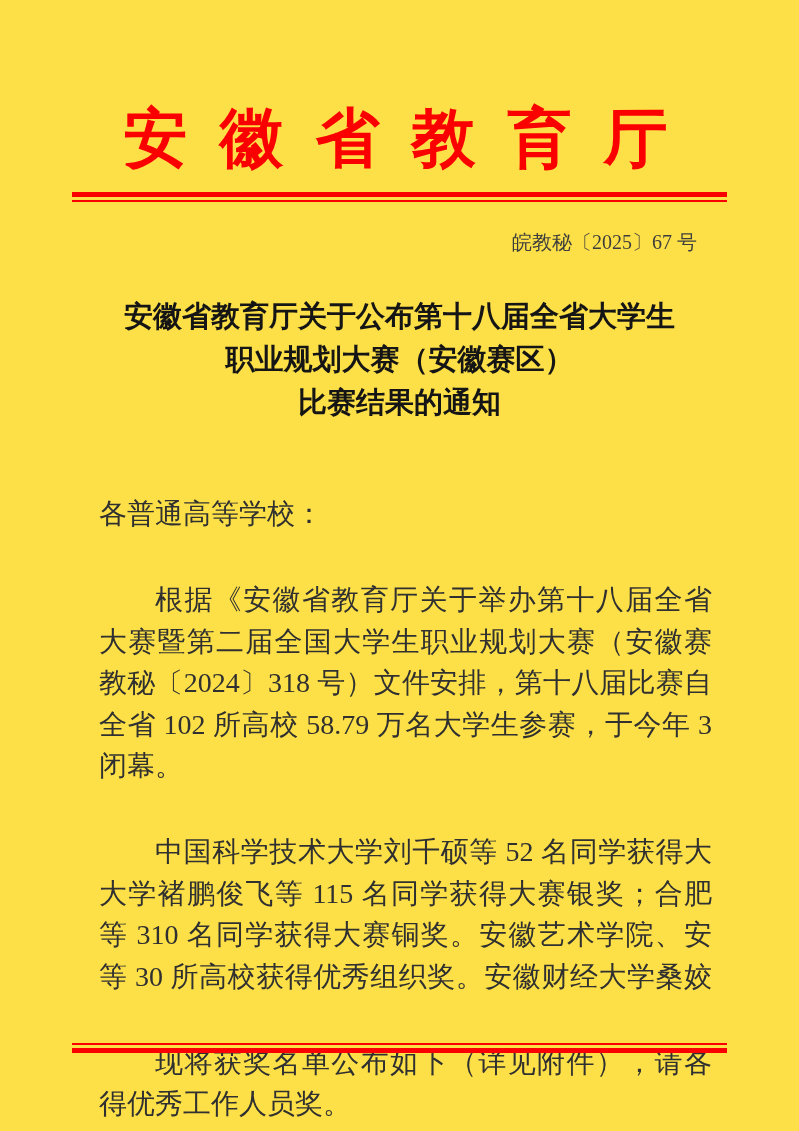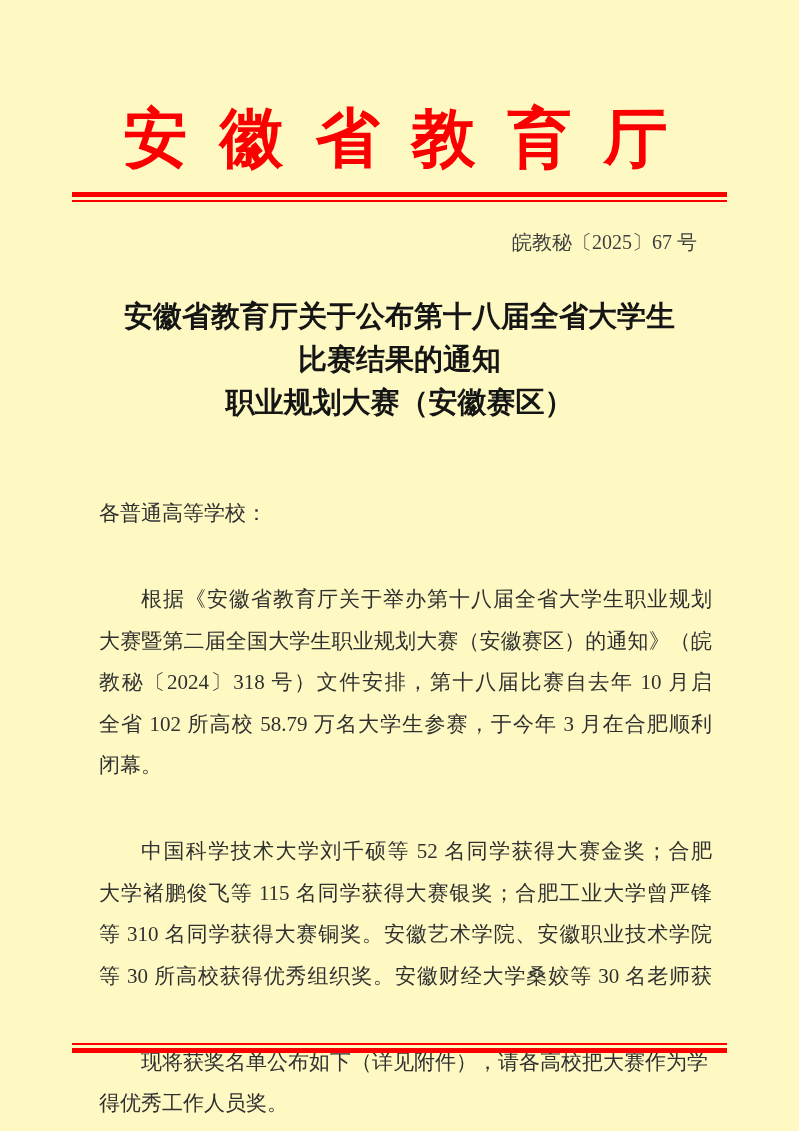--- a/index.html
+++ b/index.html
@@ -5,21 +5,21 @@
   html, body {
     margin: 0;
     padding: 0;
     background: #ffffff;
   }
   .page {
     position: relative;
     width: 799px;
     height: 1131px;
     margin: 0 auto;
-    background: #fef9c3;
+    background: #fde047;
     overflow: hidden;
     font-family: "Liberation Serif", "DejaVu Serif", serif;
   }
   
   .agency {
     position: absolute;
     top: 100px;
     left: 0;
     right: 0;
     text-align: center;
@@ -71,21 +71,21 @@
     font-size: 29px;
     line-height: 43px;
     color: #151515;
   }
   
   .body-text {
     position: absolute;
     top: 493px;
     left: 99px;
     width: 613px;
-    font-size: 21px;
+    font-size: 28px;
     line-height: 41.4px;
     color: #303030;
   }
   .body-text .line {
     height: 41.4px;
     overflow: hidden;
     text-align: justify;
     text-justify: inter-character;
   }
   .body-text .line.just { text-align-last: justify; }
@@ -100,22 +100,22 @@
 
   <div class="rule-top">
     <div class="rule thick"></div>
     <div class="rule thin"></div>
   </div>
 
   <div class="doc-no">皖教秘〔2025〕67 号</div>
 
   <div class="title">
     <div>安徽省教育厅关于公布第十八届全省大学生</div>
+    <div>职业规划大赛（安徽赛区）</div>
     <div>比赛结果的通知</div>
-    <div>职业规划大赛（安徽赛区）</div>
   </div>
 
   <div class="body-text">
     <div class="line">各普通高等学校：</div>
 
   <div class="line indent just">根据《安徽省教育厅关于举办第十八届全省大学生职业规划</div>
       <div class="line just">大赛暨第二届全国大学生职业规划大赛（安徽赛区）的通知》（皖</div>
       <div class="line just">教秘〔2024〕318 号）文件安排，第十八届比赛自去年 10 月启动，</div>
       <div class="line just">全省 102 所高校 58.79 万名大学生参赛，于今年 3 月在合肥顺利</div>
       <div class="line">闭幕。</div>

